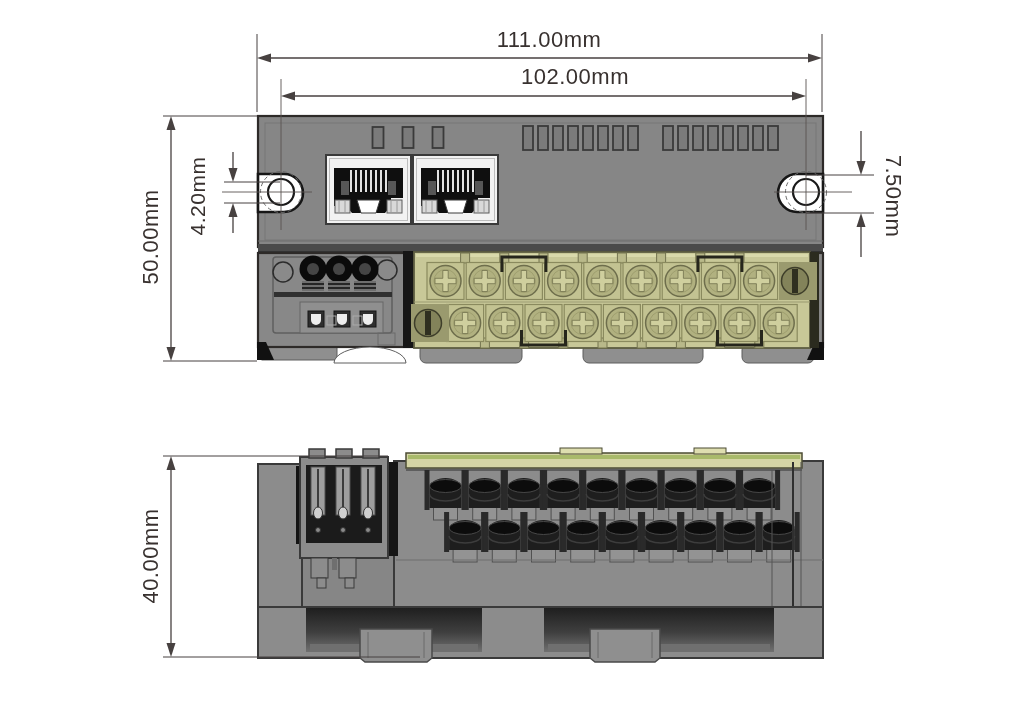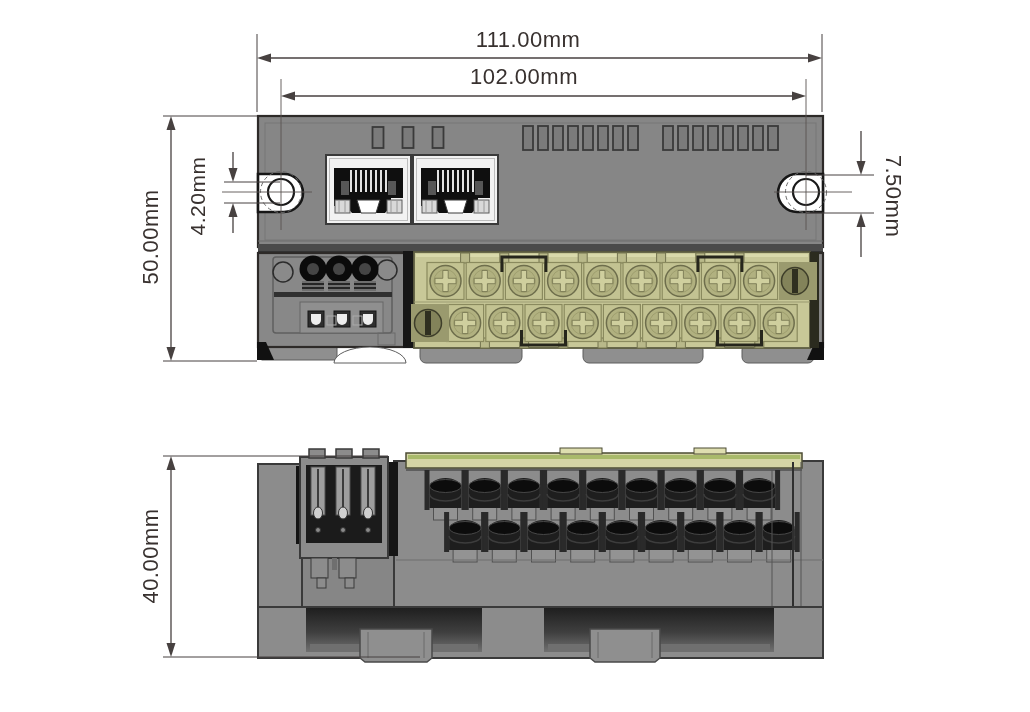--- a/index.html
+++ b/index.html
@@ -352,20 +352,20 @@
 
     <g>
       <path d="M163,456 H388 M163,657 H420" stroke-width="1"></path>
       <path d="M171,460 V652"></path>
       <polygon points="171,456 166.5,470 175.5,470" stroke="none"></polygon>
       <polygon points="171,657 166.5,643 175.5,643" stroke="none"></polygon>
     </g>
   </g>
 </svg>
 
-<div class="dim-label" style="left:528px;top:40px">111.00mm</div>
-<div class="dim-label" style="left:524px;top:77px">102.00mm</div>
+<div class="dim-label" style="left:549px;top:40px">111.00mm</div>
+<div class="dim-label" style="left:575px;top:77px">102.00mm</div>
 <div class="dim-label rot-ccw" style="left:151px;top:237px">50.00mm</div>
 <div class="dim-label rot-ccw small" style="left:198px;top:196px">4.20mm</div>
 <div class="dim-label rot-cw" style="left:893px;top:196px">7.50mm</div>
 <div class="dim-label rot-ccw" style="left:151px;top:556px">40.00mm</div>
 
 </div>
 
 </body></html>

